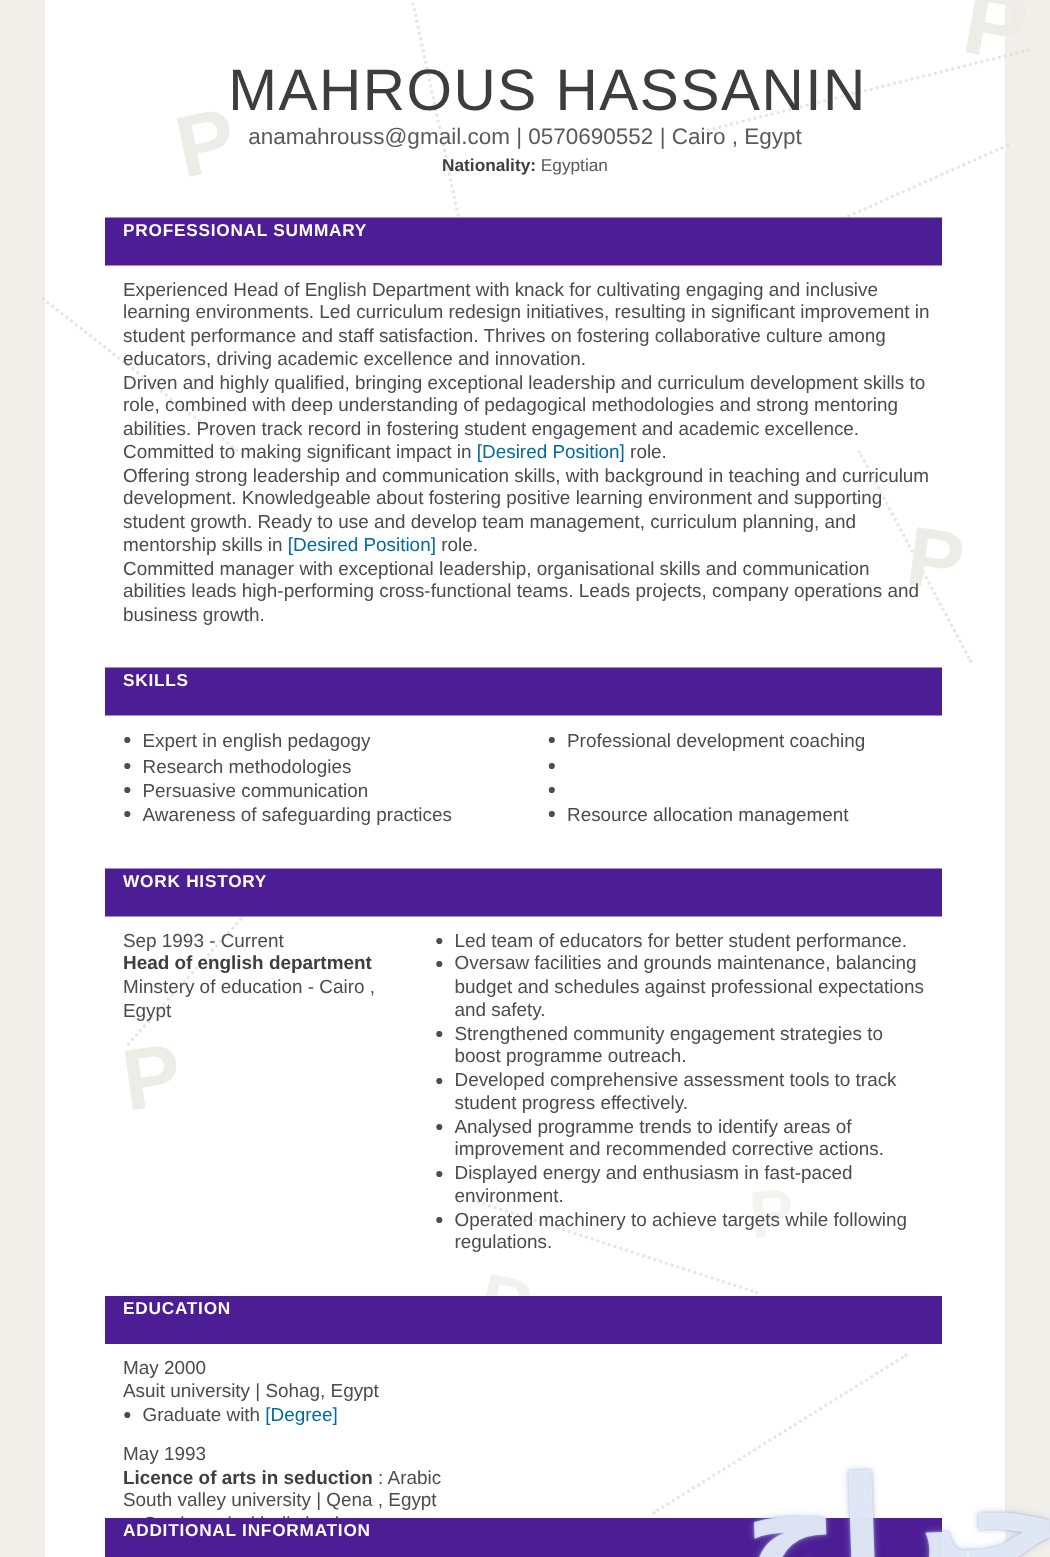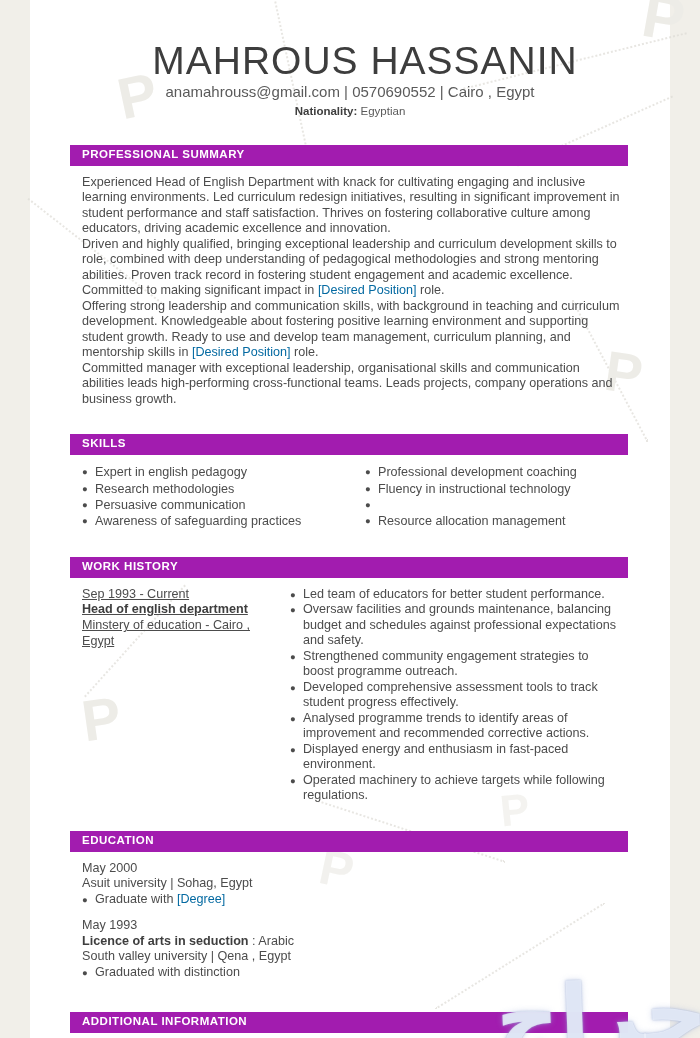--- a/index.html
+++ b/index.html
@@ -18,21 +18,21 @@
   .pin{position:absolute;color:#edece7;font-weight:bold;z-index:1;user-select:none;}
   
   .header{position:relative;text-align:center;padding-top:40px;z-index:2;}
   .name{font-size:39px;font-weight:500;color:#3d3d3d;letter-spacing:1px;line-height:1.1;margin-left:30px;}
   .contact{margin-top:0;font-size:15px;color:#5a5a5a;text-align:center;}
   .nationality{margin-top:5px;font-size:11.5px;color:#5a5a5a;}
   .nationality b{color:#3e3e3e;}
   
   .content{position:relative;z-index:2;margin:0 42px 0 40px;}
   .bar{
-    height:21px;line-height:18px;background:#a21caf;color:#ffffff;
+    height:32px;line-height:18px;background:#4c1d95;color:#ffffff;
     font-size:11.5px;font-weight:bold;letter-spacing:.5px;padding-left:12px;
   }
   .section{margin-top:27px;}
   .section:first-child{margin-top:28px;}
   .section-body{
     padding:9px 8px 0 12px;
     font-size:12.6px;line-height:15.5px;color:#4c4c4c;
   }
   .section-body p{margin:0;}
   .accent{color:#0369a1;}
@@ -40,21 +40,21 @@
   ul.blist{list-style:none;margin:0;padding:0;}
   ul.blist li{display:flex;}
   .dot{flex:0 0 13px;width:13px;font-size:9.5px;color:#4c4c4c;}
   
   .skills-row{display:flex;}
   .skills-col1{flex:0 0 283px;}
   .skills-col2{flex:1;}
   .skills-row li{line-height:16.3px;}
   
   .work-row{display:flex;align-items:flex-start;}
-  .work-left{flex:0 0 196px;padding-right:12px;text-decoration:underline;}
+  .work-left{flex:0 0 196px;padding-right:12px;}
   .work-left div{line-height:15.8px;}
   .work-right{flex:1;}
   
   .edu-entry{margin-bottom:11px;}
   .edu-entry div{line-height:15.6px;}
   
   .additional{position:absolute;left:40px;right:42px;top:1012px;z-index:2;}
   
   .watermark{
     position:absolute;right:-8px;bottom:-22px;z-index:5;
@@ -125,21 +125,20 @@
               <span>Awareness of safeguarding practices</span>
             </li>
           </ul>
         <ul class="blist skills-col2">
             <li>
               <span class="dot">●</span>
               <span>Professional development coaching</span>
             </li>
             <li>
               <span class="dot">●</span>
-              <span>Fluency in instructional technology</span>
             </li>
             <li>
               <span class="dot">●</span>
             </li>
             <li>
               <span class="dot">●</span>
               <span>Resource allocation management</span>
             </li>
           </ul>
       </div>

